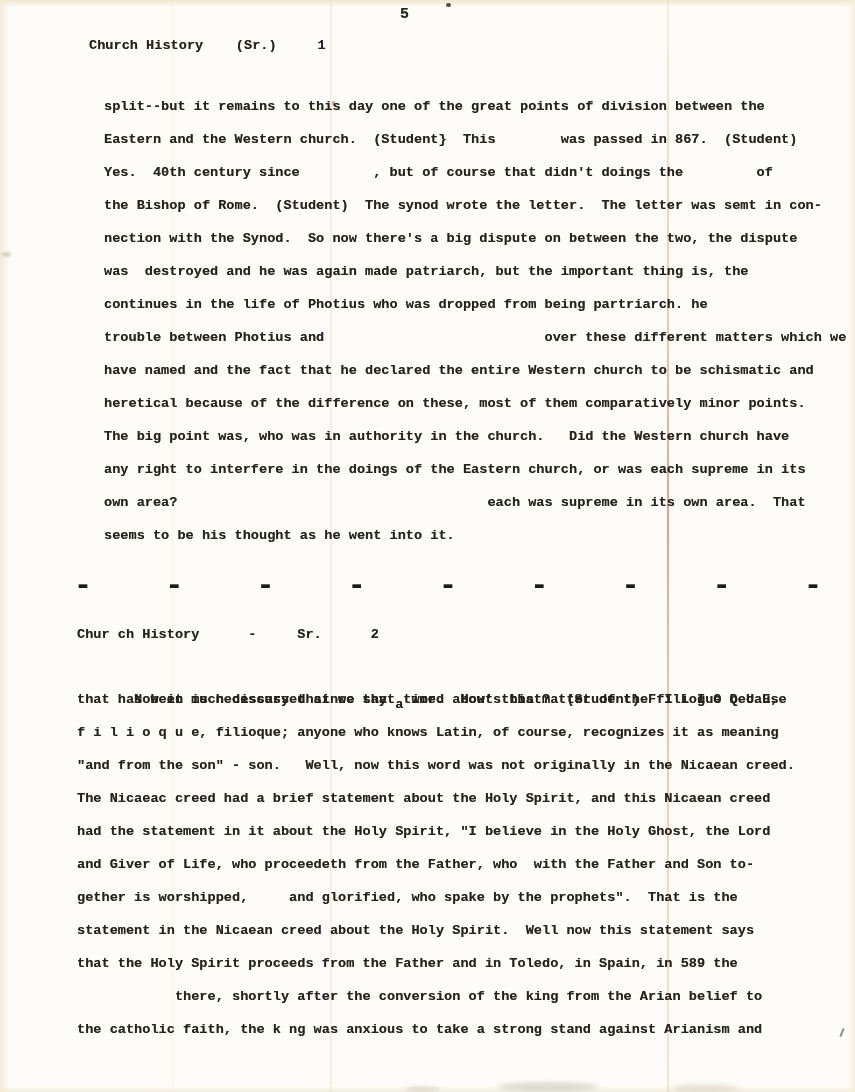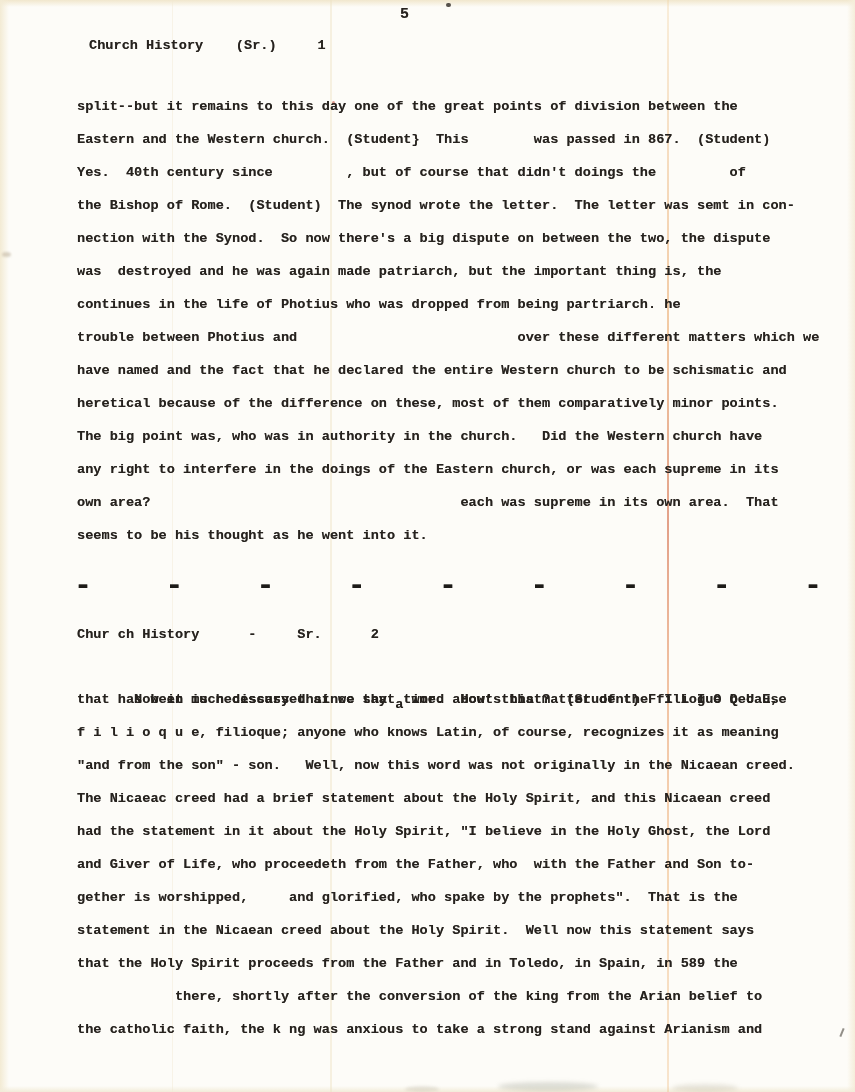--- a/index.html
+++ b/index.html
@@ -40,21 +40,21 @@
   .smudge3{left:405px;top:1086px;width:34px;height:6px;background:rgba(150,142,118,.2);border-radius:50%;filter:blur(1.5px);}
   .smudge-left{left:2px;top:252px;width:9px;height:5px;background:rgba(185,172,148,.5);border-radius:50%;filter:blur(1px);}
   
   .tw{color:#26221e;font-weight:700;font-size:13.6px;letter-spacing:0;
       text-shadow:0 0 .4px rgba(38,34,30,.55);}
   .pagenum{position:absolute;left:400px;top:6px;font-size:15px;}
   .hdr{position:absolute;left:77px;white-space:pre;}
   .hdr1{top:38px;margin-left:12px;}
   .hdr2{top:627px;}
   .para{position:absolute;left:77px;}
-  .para1{top:90px;}
+  .para1{top:90px;margin-left:27px;}
   .para2{top:683px;}
   .tline{white-space:pre;line-height:33px;height:33px;}
   .line-special{position:absolute;left:77px;top:650px;white-space:pre;line-height:33px;}
   .sub{position:relative;top:5px;}
   
   .dashrow{position:absolute;left:74px;top:576px;width:748px;height:20px;
     display:flex;justify-content:space-between;align-items:center;}
   .dash{font-size:30px;font-weight:700;color:#1d1b18;line-height:8px;height:8px;
     text-shadow:0 0 .5px rgba(29,27,24,.6);}
 </style>

